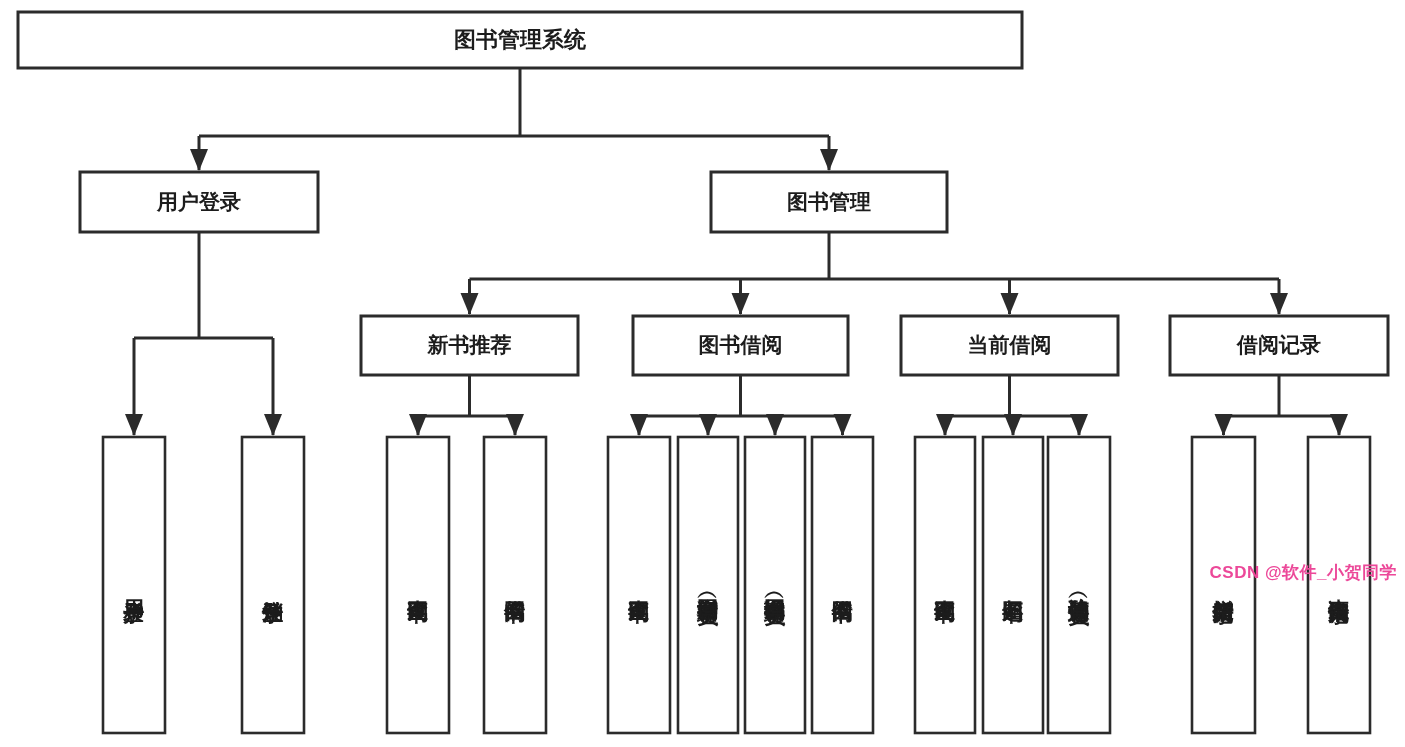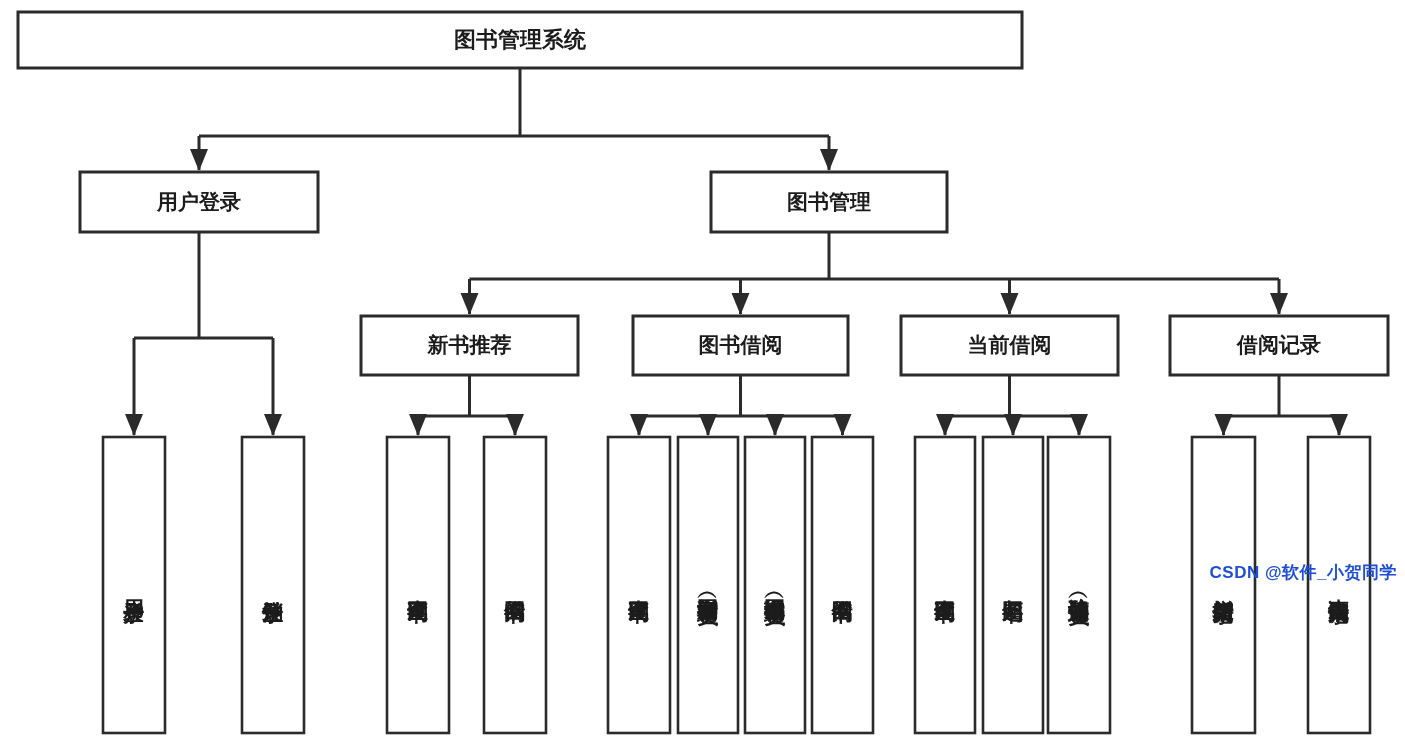--- a/index.html
+++ b/index.html
@@ -78,21 +78,21 @@
     letter-spacing: 1px;
     white-space: nowrap;
     text-align: center;
   }
   .watermark {
     position: absolute;
     right: 8px;
     bottom: 6px;
     font-family: "Liberation Sans", "DejaVu Sans", sans-serif;
     font-size: 17px;
-    color: #1d4ed8;
+    color: #ec4899;
     letter-spacing: 0.5px;
     white-space: nowrap;
     pointer-events: none;
   }
 </style>
 </head>
 <body>
 
 <div id="diagram-root">
 

